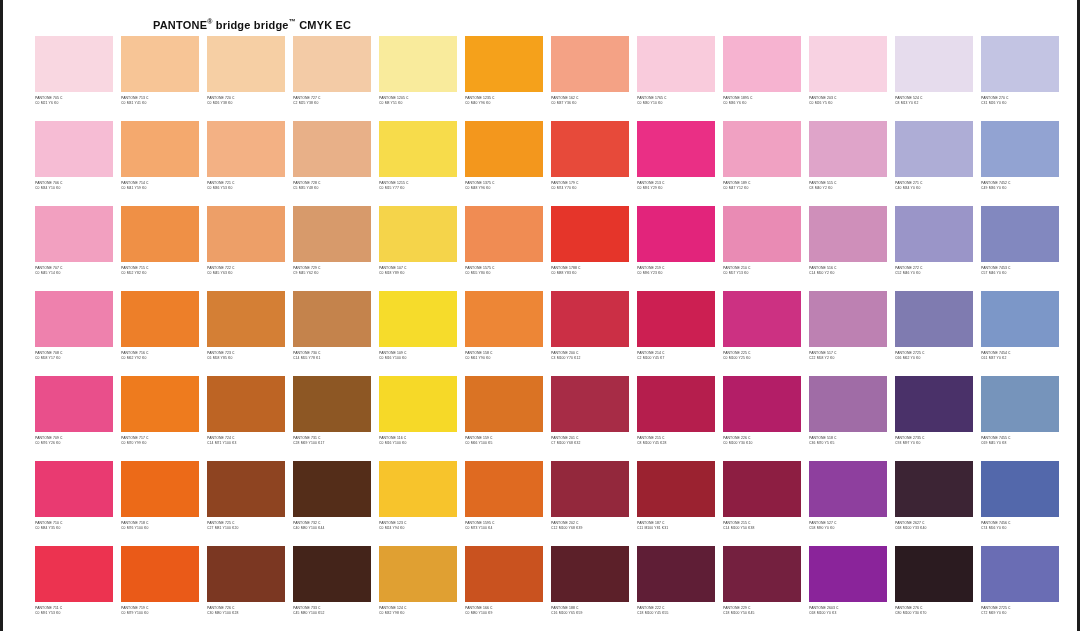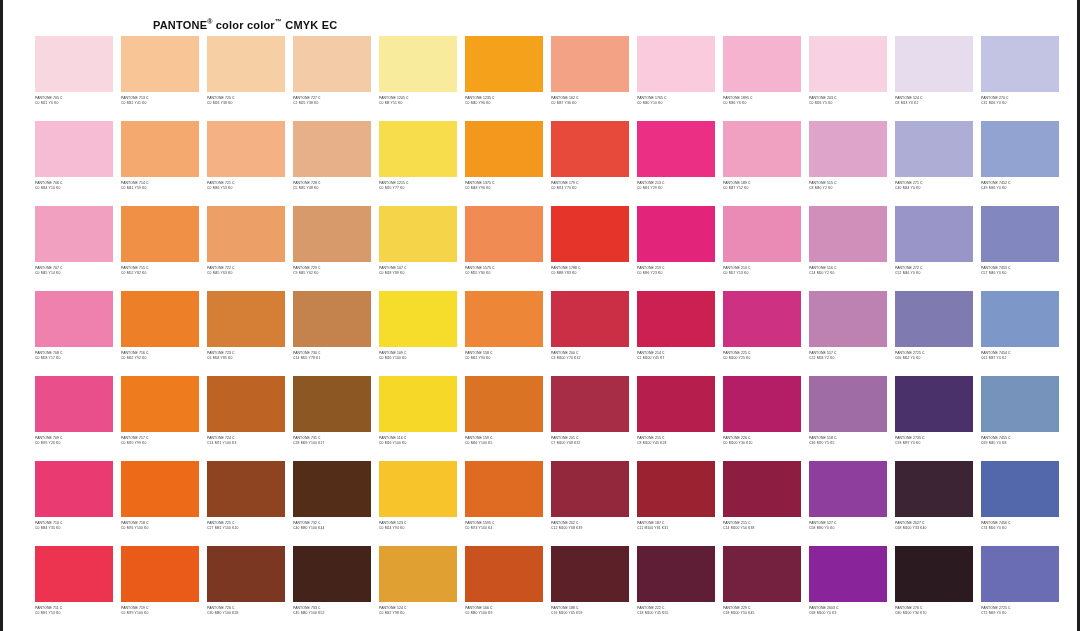--- a/index.html
+++ b/index.html
@@ -86,21 +86,21 @@
     color: #3a3a3a;
   }
 </style>
 </head>
 <body>
 
 <div id="page">
   <div id="sheet">
 
     <div id="title">
-      <span>PANTONE</span><span class="reg">®</span><span> color color</span><span class="tm">™</span><span> CMYK EC</span>
+      <span>PANTONE</span><span class="reg">®</span><span> bridge bridge</span><span class="tm">™</span><span> CMYK EC</span>
     </div>
 
     <div id="grid">
         <div class="cell">
           <span class="chip" style="background: rgb(249, 215, 225);"></span>
           <div class="caption">
             <span class="cap-line">PANTONE 705 C</span>
             <span class="cap-line cmyk">C0 M21 Y6 K0</span>
           </div>
         </div>

